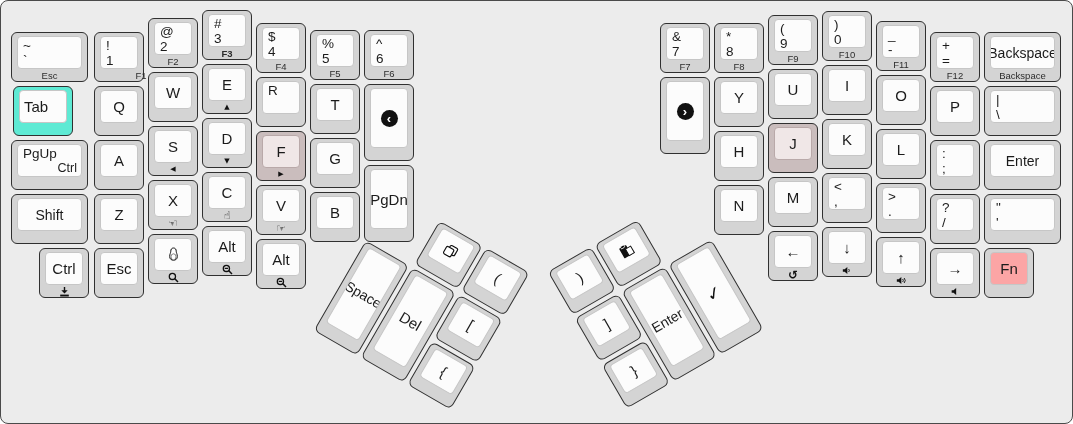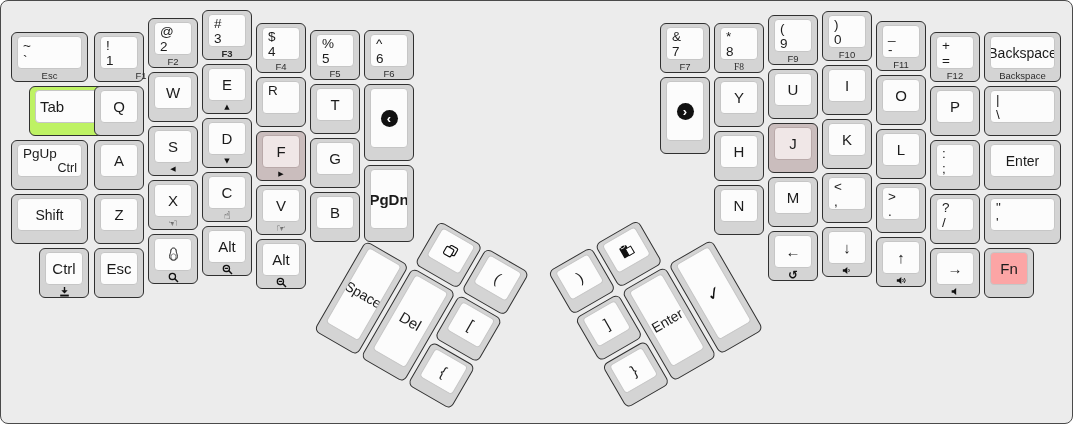--- a/index.html
+++ b/index.html
@@ -149,21 +149,21 @@
     </div>
 <div class="key" style="left: 10px; top: 31px; width: 77px; height: 50px; background: rgb(212, 212, 212); border-color: rgb(48, 48, 48);">
       <div class="key-inner" style="background: rgb(252, 252, 252);">
         <div class="kc-stack">
           <span>~</span>
           <span>`</span>
         </div>
       </div>
       <div class="key-front" style="color: rgb(45, 45, 45);">Esc</div>
     </div>
-    <div class="key" style="left: 28px; top: 85px; width: 77px; height: 50px; background: #bef264; border-color: rgb(48, 48, 48);">
+    <div class="key" style="left: 12px; top: 85px; width: 60px; height: 50px; background: #5eead4; border-color: rgb(48, 48, 48);">
       <div class="key-inner" style="background: rgb(252, 252, 252);">
         <div class="kc-ml">Tab</div>
       </div>
     </div>
     <div class="key" style="left: 10px; top: 139px; width: 77px; height: 50px; background: rgb(212, 212, 212); border-color: rgb(48, 48, 48);">
       <div class="key-inner" style="background: rgb(252, 252, 252);">
         <div class="kc-stack single">
           <span>PgUp</span>
         </div>
         <div class="kc-br">Ctrl</div>
@@ -394,21 +394,21 @@
       <div class="key-front" style="color: rgb(45, 45, 45);">F6</div>
     </div>
     <div class="key" style="left: 363px; top: 83px; width: 50px; height: 77px; background: rgb(212, 212, 212); border-color: rgb(48, 48, 48);">
       <div class="key-inner" style="background: rgb(252, 252, 252);">
         <div class="kc-center">
           <span><span class="circ" style="background:#111">‹</span></span>
         </div>
       </div>
     </div>
     <div class="key" style="left: 363px; top: 164px; width: 50px; height: 77px; background: rgb(212, 212, 212); border-color: rgb(48, 48, 48);">
-      <div class="key-inner" style="background: rgb(252, 252, 252); font-weight: bold;">
+      <div class="key-inner" style="background: rgb(252, 252, 252);">
         <div class="kc-center">PgDn</div>
       </div>
     </div>
     <div class="key" style="left: 659px; top: 22px; width: 50px; height: 50px; background: rgb(212, 212, 212); border-color: rgb(48, 48, 48);">
       <div class="key-inner" style="background: rgb(252, 252, 252);">
         <div class="kc-stack">
           <span>&amp;</span>
           <span>7</span>
         </div>
       </div>
@@ -421,21 +421,21 @@
         </div>
       </div>
     </div>
     <div class="key" style="left: 713px; top: 22px; width: 50px; height: 50px; background: rgb(212, 212, 212); border-color: rgb(48, 48, 48);">
       <div class="key-inner" style="background: rgb(252, 252, 252);">
         <div class="kc-stack">
           <span>*</span>
           <span>8</span>
         </div>
       </div>
-      <div class="key-front" style="color: rgb(45, 45, 45); font-family: Liberation Serif, serif;">F8</div>
+      <div class="key-front" style="color: rgb(45, 45, 45);">F8</div>
     </div>
     <div class="key" style="left: 713px; top: 76px; width: 50px; height: 50px; background: rgb(212, 212, 212); border-color: rgb(48, 48, 48);">
       <div class="key-inner" style="background: rgb(252, 252, 252);">
         <div class="kc-center">Y</div>
       </div>
     </div>
     <div class="key" style="left: 713px; top: 130px; width: 50px; height: 50px; background: rgb(212, 212, 212); border-color: rgb(48, 48, 48);">
       <div class="key-inner" style="background: rgb(252, 252, 252);">
         <div class="kc-center">H</div>
       </div>

